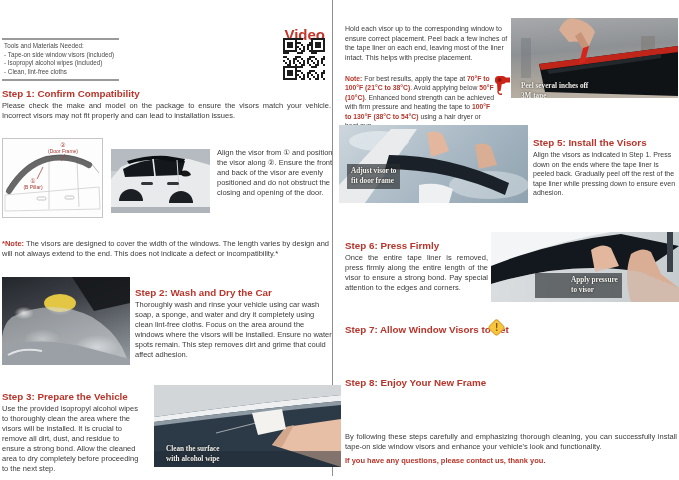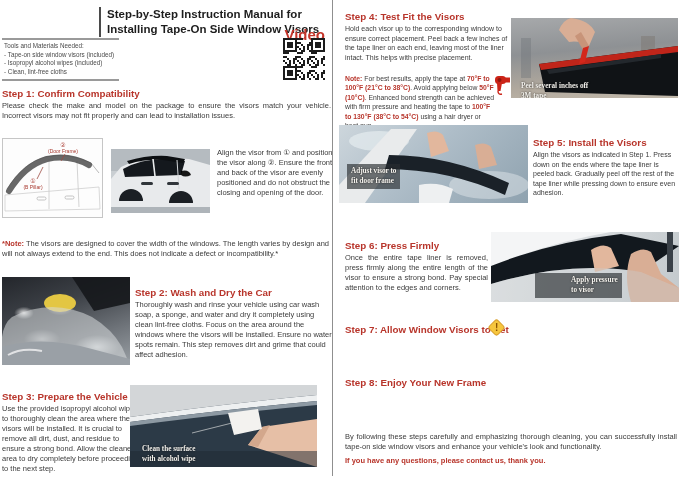--- a/index.html
+++ b/index.html
@@ -40,21 +40,21 @@
   #diagram { left:2px; top:138px; width:101px; height:80px; border:1px solid #c6c6c6; background:#fdfdfd; }
   #truck-photo { left:111px; top:149px; width:99px; height:64px; }
   #wash-photo { left:2px; top:277px; width:128px; height:88px;
     background:
       radial-gradient(14px 9px at 22px 36px, rgba(255,255,255,.85), rgba(255,255,255,0) 70%),
       radial-gradient(20px 12px at 58px 30px, rgba(255,255,255,.6), rgba(255,255,255,0) 70%),
       radial-gradient(26px 14px at 40px 62px, rgba(255,255,255,.45), rgba(255,255,255,0) 70%),
       radial-gradient(30px 16px at 95px 70px, rgba(235,238,240,.75), rgba(255,255,255,0) 75%),
       linear-gradient(160deg, #23262b 0%, #3d4147 35%, #70757b 70%, #9aa0a5 100%);
   }
-  #clean-photo { left:130px; top:385px; width:187px; height:82px; background:#2c3a47; }
+  #clean-photo { left:154px; top:385px; width:187px; height:82px; background:#2c3a47; }
   #peel-photo { left:511px; top:18px; width:167px; height:80px;
     background:linear-gradient(175deg,#a7a9ab 0%, #8e9194 40%, #b0a89d 75%, #c2b9ab 100%); }
   #adjust-photo { left:339px; top:125px; width:189px; height:78px;
     background:linear-gradient(135deg,#cdd6dc 0%, #aebdc8 45%, #8fa2af 100%); }
   #press-photo { left:491px; top:232px; width:188px; height:70px; background:linear-gradient(100deg,#e8eaeb 0%, #d6dadd 55%, #c4cacd 100%); }
 
   .capbox { position:absolute; padding:2px 4px;margin-top:13px; }
   .capbox.dark { background:rgba(40,44,48,.65); }
 
   
@@ -84,24 +84,20 @@
   #s8-head { left:345px; top:377px; }
   #s8-body { left:345px; top:390px; width:332px; }
   #closing-par { left:345px; top:432px; width:332px; }
   #contact-line { left:345px; top:456px; width:332px; font-size:7.5px; }
 </style>
 </head>
 <body>
 
 <div id="page">
 
-  <div id="title-block" class="abs">
-    <div class="t">Step-by-Step Instruction Manual for</div>
-    <div class="t">Installing Tape-On Side Window Visors</div>
-  </div>
 
   <div id="video-label" class="abs">Video</div>
   <div id="qr" class="abs"><svg width="42" height="42" viewBox="0 0 42 42" xmlns="http://www.w3.org/2000/svg" fill="#1c1c1c">
         <rect x="0" y="0" width="2" height="2"></rect>
         <rect x="2" y="0" width="2" height="2"></rect>
         <rect x="4" y="0" width="2" height="2"></rect>
         <rect x="6" y="0" width="2" height="2"></rect>
         <rect x="8" y="0" width="2" height="2"></rect>
         <rect x="10" y="0" width="2" height="2"></rect>
         <rect x="12" y="0" width="2" height="2"></rect>
@@ -385,21 +381,20 @@
       <path d="M98,28 L128,24 L132,44 L104,50 Z" fill="#f3f2ef"></path>
       <line x1="62" y1="48" x2="102" y2="38" stroke="#e8e8e6" stroke-width="0.7" opacity="0.9"></line>
       <rect x="0" y="66" width="187" height="16" fill="#1d2831" opacity="0.5"></rect>
     </svg>
     <div class="capbox" style="left:8px; top:44px;">
       <div class="cap">Clean the surface</div>
       <div class="cap">with alcohol wipe</div>
     </div>
   </div>
 
-  <div id="s4-head" class="abs h">Step 4: Test Fit the Visors</div>
   <div id="s4-body" class="abs b-sm">Hold each visor up to the corresponding window to ensure correct placement. Peel back a few inches of the tape liner on each end, leaving most of the liner intact. This helps with precise placement.</div>
   <div id="s4-note" class="abs"><span class="seg-r">Note:</span><span> For best results, apply the tape at </span><span class="seg-r">70°F to 100°F (21°C to 38°C)</span><span>. Avoid applying below </span><span class="seg-r">50°F (10°C)</span><span>. Enhanced bond strength can be achieved with firm pressure and heating the tape to </span><span class="seg-r">100°F to 130°F (38°C to 54°C)</span><span> using a hair dryer or heat gun.</span></div>
 
   <div id="dryer-icon" class="abs">
     <svg width="18" height="22" viewBox="0 0 18 22" xmlns="http://www.w3.org/2000/svg">
       <rect x="1" y="2" width="11" height="8" rx="3.5" fill="#cc2418"></rect>
       <rect x="11" y="3.5" width="5" height="5" fill="#cc2418"></rect>
       <path d="M3,9 L8,9 L6.5,17 L3.5,17 Z" fill="#cc2418"></path>
       <path d="M4,17 q0,4 4,3" stroke="#cc2418" stroke-width="1.4" fill="none"></path>
       <circle cx="5.5" cy="6" r="2" fill="#8f170e"></circle>

